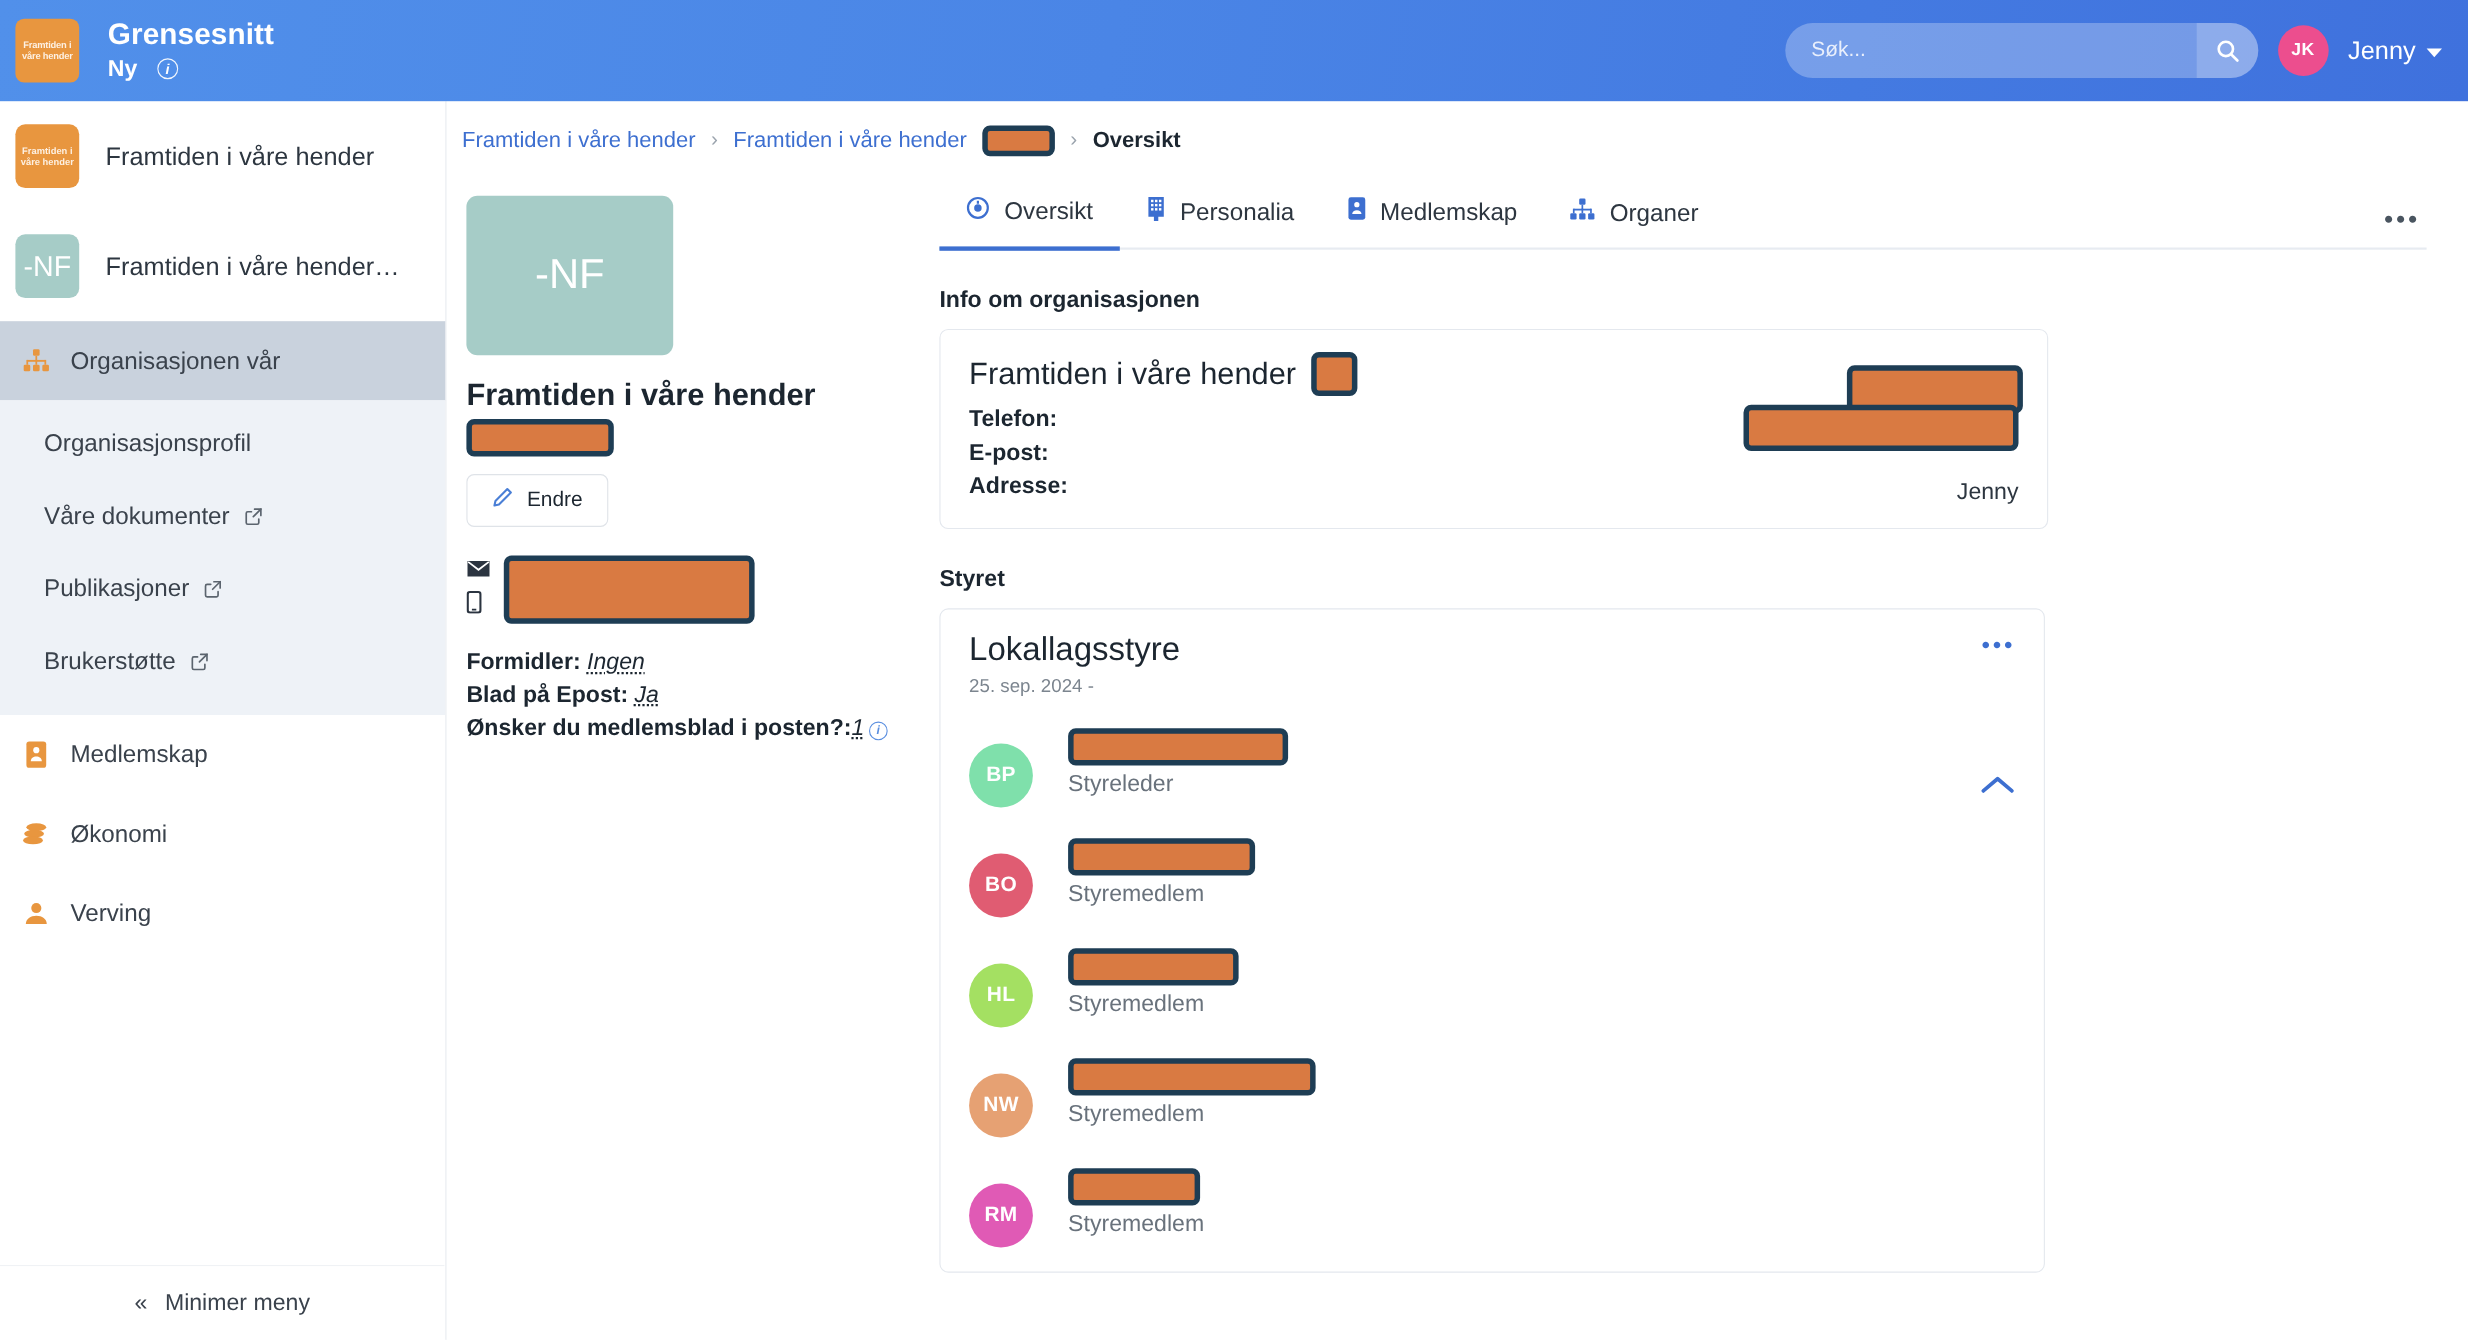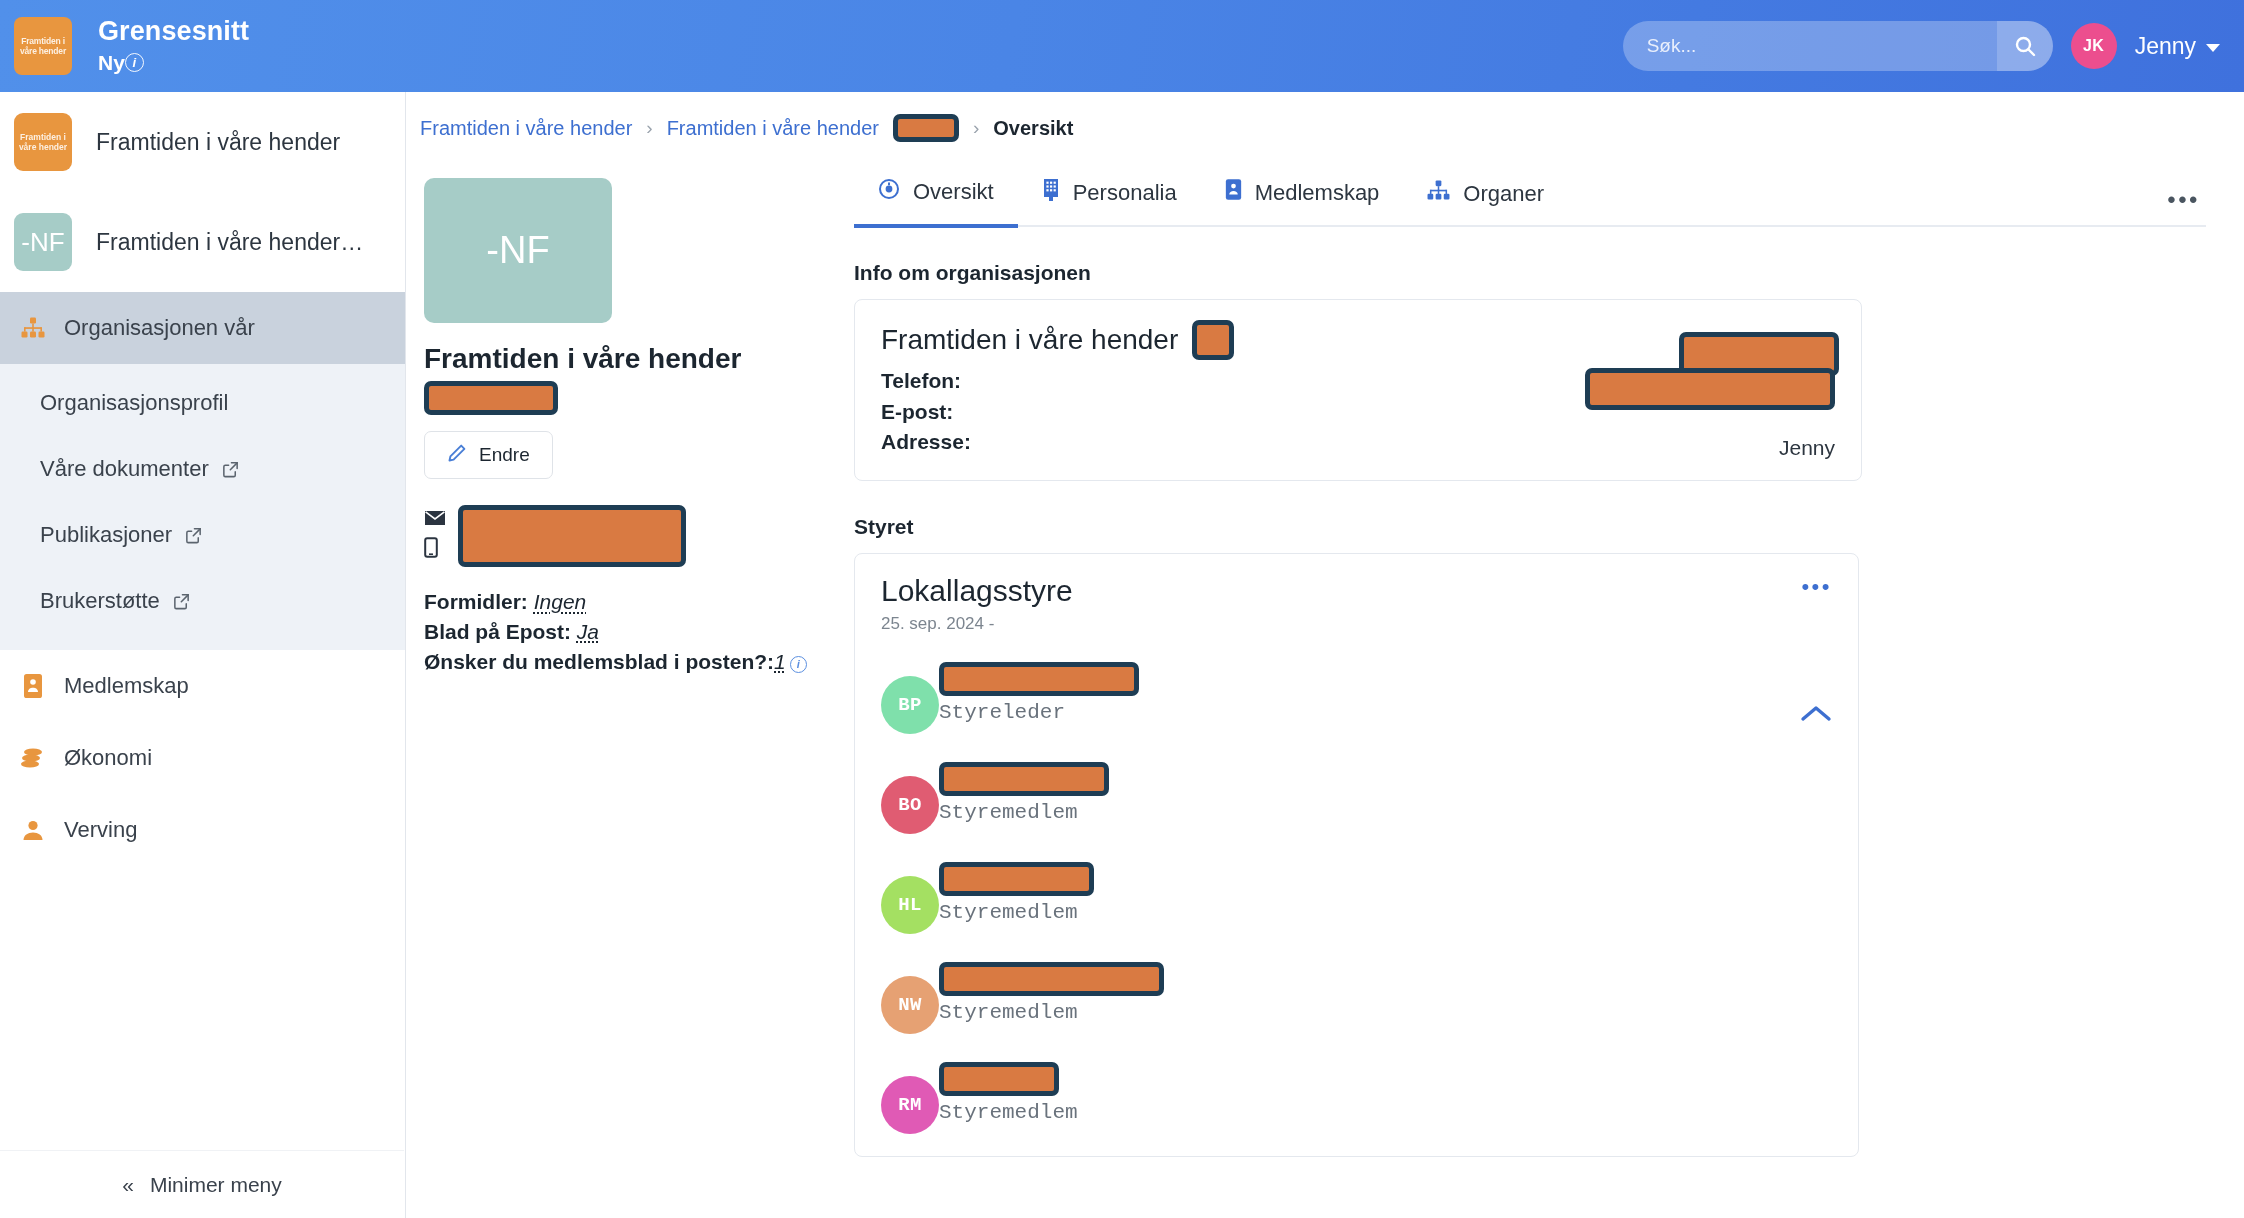--- a/index.html
+++ b/index.html
@@ -42,21 +42,21 @@
     text-align: center;
     letter-spacing: -.2px;
   }
   .brand-text { margin-left: 26px; }
   .brand-title {
     color: #ffffff; font-size: 27px; font-weight: 700;
     letter-spacing: .1px; line-height: 1.1;
   }
   .brand-sub {
     color: #ffffff; font-size: 21px; font-weight: 700;
-    margin-top: 4px; display: flex; align-items: center; gap: 0;
+    margin-top: 4px; display: flex; align-items: center; gap: 18px;
   }
   .info-circle {
     width: 19px; height: 19px; border-radius: 50%;
     border: 1.6px solid rgba(255,255,255,.92);
     display: inline-flex; align-items: center; justify-content: center;
     font-size: 13px; font-weight: 700; font-style: italic;
     line-height: 1;
   }
   .topbar-right {
     margin-left: auto; display: flex; align-items: center;
@@ -263,23 +263,22 @@
   .card-more {
     position: absolute; right: 26px; top: 26px;
     letter-spacing: 2.5px; font-size: 22px; color: #3d6fd0;
     cursor: pointer; line-height: .6;
   }
   .card-collapse {
     position: absolute; right: 26px; top: 150px;
     cursor: pointer;
   }
   .member {
-    display: flex; align-items: flex-start; gap: 0;
+    display: flex; align-items: flex-start; gap: 32px;
     margin-top: 26px;
-    font-family: Liberation Mono, monospace;
   }
   .m-avatar {
     width: 58px; height: 58px; border-radius: 50%;
     display: flex; align-items: center; justify-content: center;
     color: #ffffff; font-size: 19px; font-weight: 600;
     flex: 0 0 auto; letter-spacing: .3px;
     margin-top: 16px;
   }
   .m-body { padding-top: 2px; }
   .m-role { font-size: 21px; color: #69727c; margin-top: 5px; }

